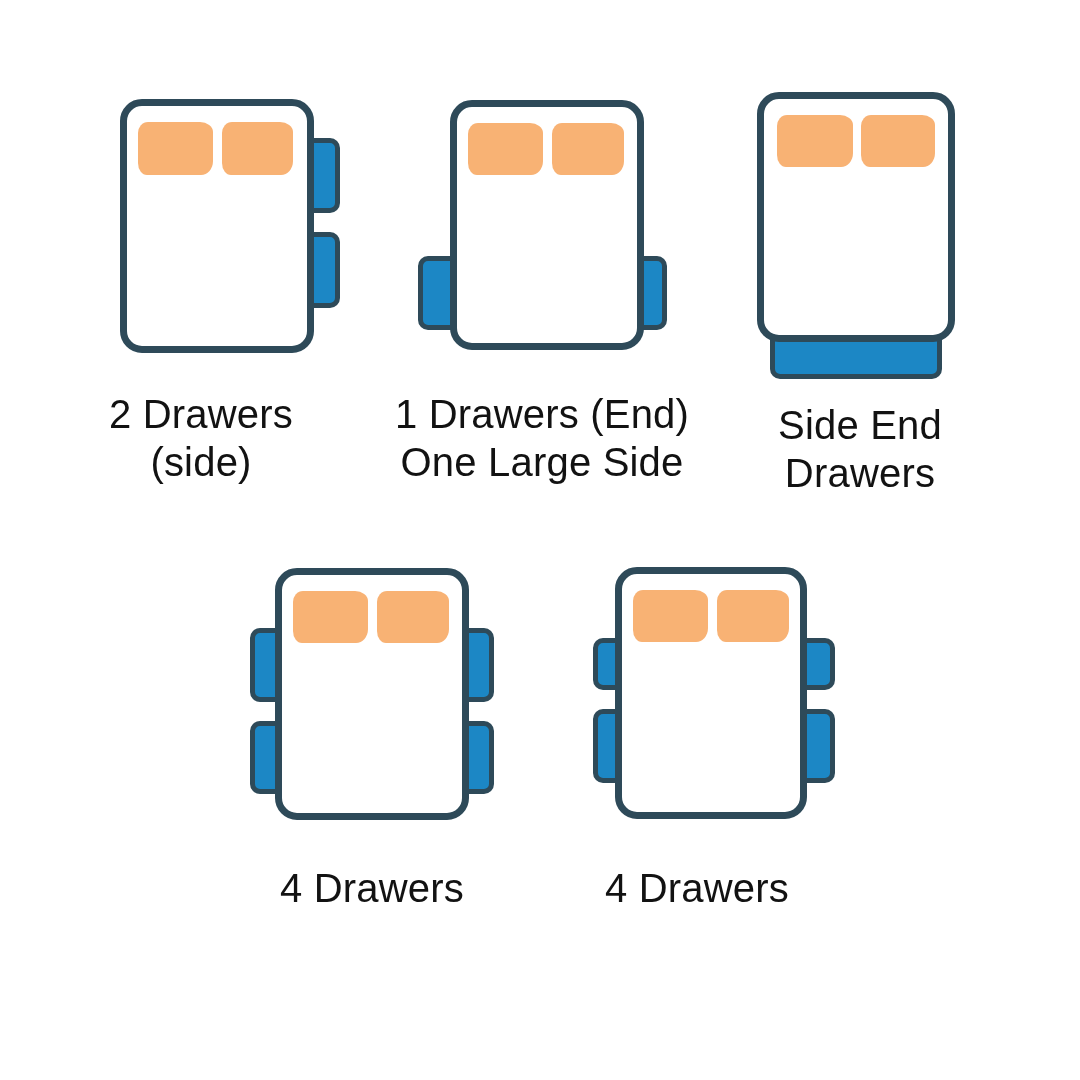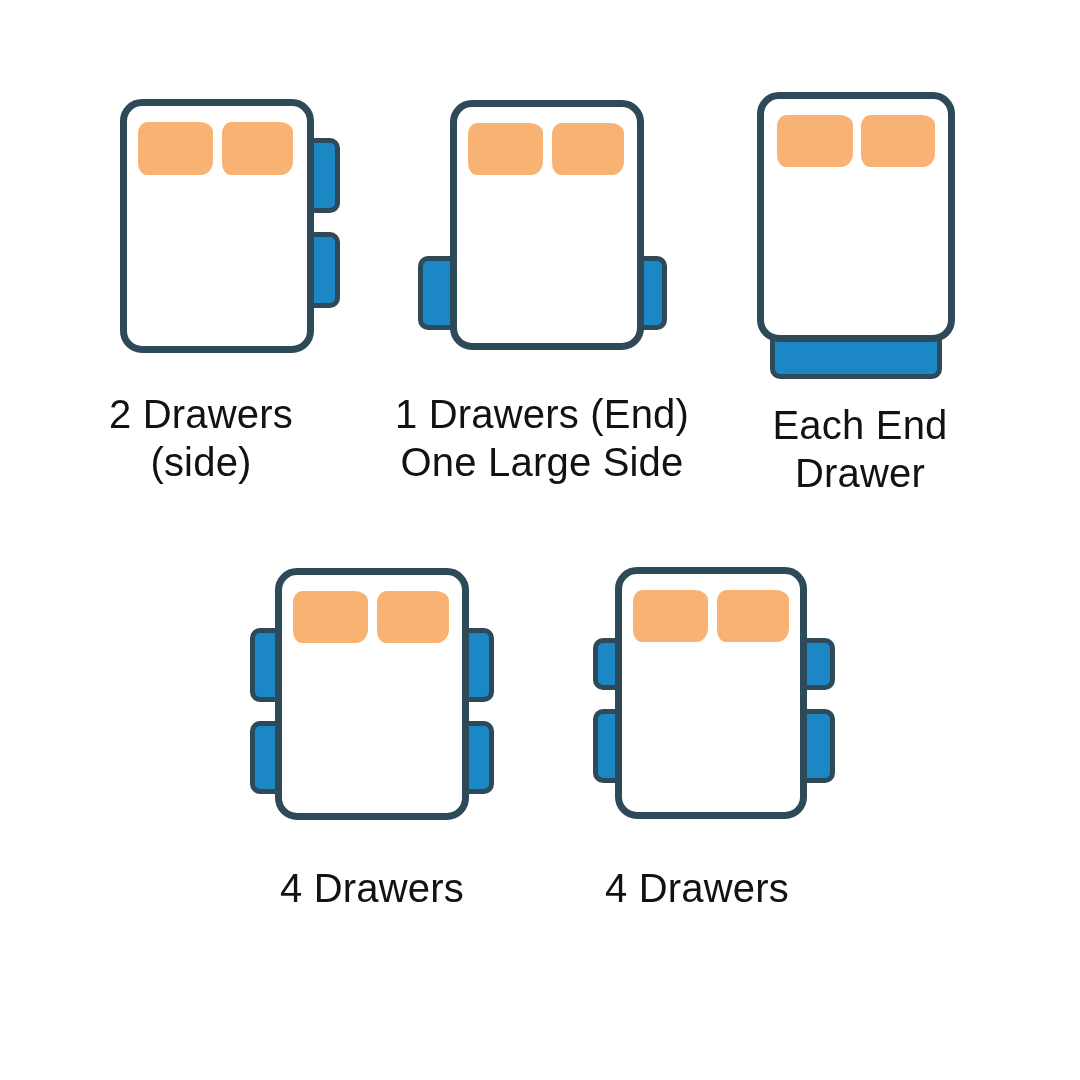--- a/index.html
+++ b/index.html
@@ -96,22 +96,22 @@
     <div>2 Drawers</div>
     <div>(side)</div>
   </div>
 
   <div class="caption" style="left:372px; top:390px; width:340px;">
     <div>1 Drawers (End)</div>
     <div>One Large Side</div>
   </div>
 
   <div class="caption" style="left:690px; top:401px; width:340px;">
-    <div>Each End</div>
-    <div>Drawer</div>
+    <div>Side End</div>
+    <div>Drawers</div>
   </div>
 
   <div class="caption" style="left:202px; top:864px; width:340px;">
     <div>4 Drawers</div>
     <div></div>
   </div>
 
   <div class="caption" style="left:527px; top:864px; width:340px;">
     <div>4 Drawers</div>
   </div>

